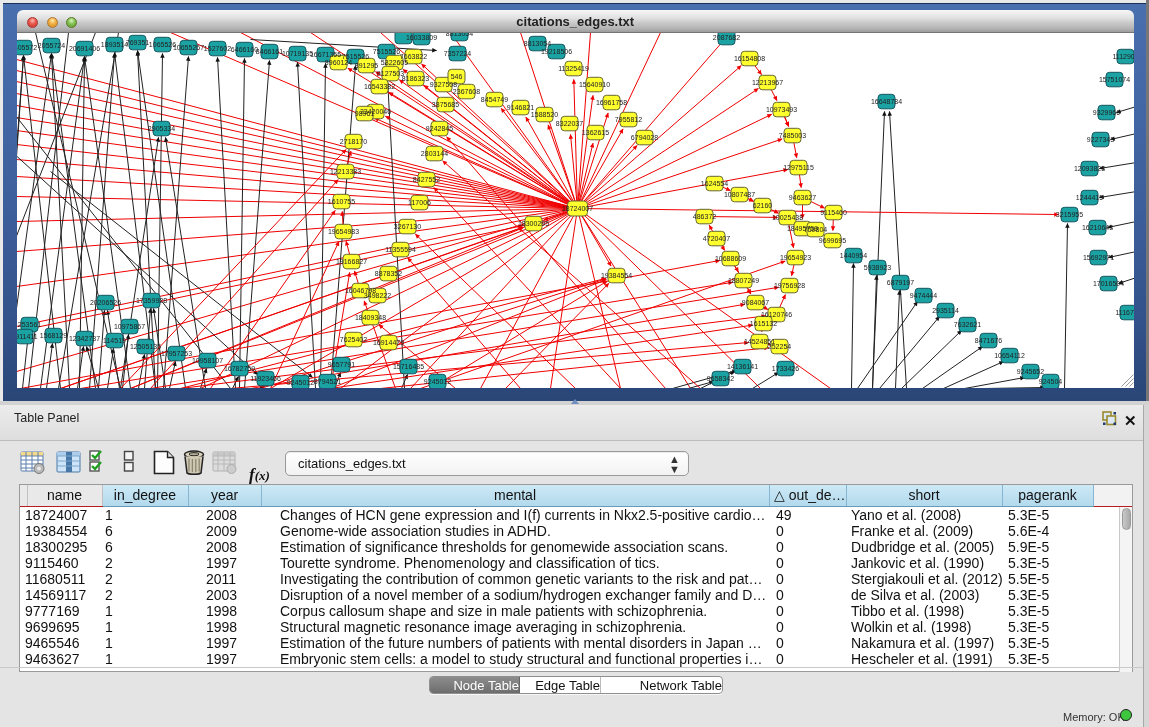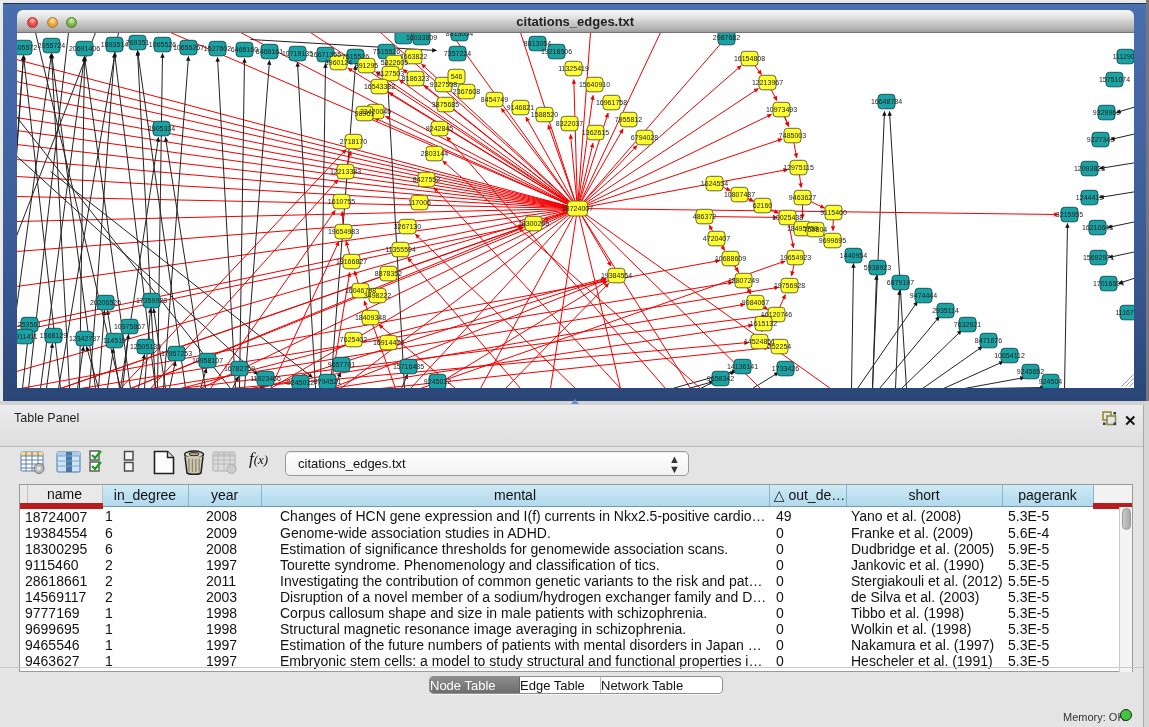--- a/index.html
+++ b/index.html
@@ -9,44 +9,44 @@
 #titlebar{position:absolute;left:13.5px;top:6px;width:1117.5px;height:22.5px;border-radius:6px 6px 0 0;background:linear-gradient(#f7f7f7,#dedede 40%,#cccccc 55%,#b3b3b3 85%,#9c9c9c);border-bottom:1px solid #757575}
 #titlebar .tt{position:absolute;left:0;right:0;top:3.5px;text-align:center;font-size:13px;font-weight:bold;color:#222}
 .tl{position:absolute;top:6.5px;width:11px;height:11px;border-radius:50%}
 #tl1{left:10px;background:radial-gradient(circle at 50% 30%,#ffb9b2 0%,#e8564a 45%,#c33a31 100%);border:1px solid #a33}
 #tl2{left:30px;background:radial-gradient(circle at 50% 30%,#ffe9b0 0%,#f0ad3e 45%,#cf8a24 100%);border:1px solid #a73}
 #tl3{left:49.5px;background:radial-gradient(circle at 50% 30%,#d6f5c0 0%,#84c050 45%,#5d9a33 100%);border:1px solid #572}
 #canvas{position:absolute;left:13.5px;top:28.5px;width:1117.5px;height:355px;background:#fff;overflow:hidden}
 #divider{position:absolute;left:0;top:401px;width:1149px;height:4px;background:#d2d2d2}
 #divider .tri{position:absolute;left:571px;top:-2px;width:0;height:0;border-left:4px solid transparent;border-right:4px solid transparent;border-bottom:5px solid #6f8fc0}
 #tpanel{position:absolute;left:0;top:405px;width:1149px;height:322px;background:#e4e4e4}
-#tphead{position:absolute;left:0;top:0;width:1149px;height:42px;background:linear-gradient(#ececec,#dedede);border-bottom:1px solid #bdbdbd}
+#tphead{position:absolute;left:0;top:0;width:1149px;height:36px;background:linear-gradient(#ececec,#dedede);border-bottom:1px solid #bdbdbd}
 #tphead .cap{position:absolute;left:14px;top:6px;font-size:12.5px;color:#222}
 #tpx{position:absolute;left:1124px;top:7px;font-size:15px;font-weight:bold;color:#111}
 #toolbar{position:absolute;left:0;top:27px;width:1149px;height:50px}
 .tbi{position:absolute;top:18px}
 #combo{position:absolute;left:285px;top:19px;width:404px;height:25px;background:linear-gradient(#fff,#f2f2f2);border:1px solid #9a9a9a;border-radius:5px;box-shadow:inset 0 1px 1px rgba(0,0,0,.08)}
 #combo .cbt{position:absolute;left:12px;top:4px;font-size:13px;color:#111}
 #combo .arr{position:absolute;right:8px;top:2px;font-size:11px;color:#333;line-height:10px}
 #tablewrap{position:absolute;left:19px;top:79px;width:1114px;height:188px;background:#fff;border:1px solid #9a9a9a}
 table{border-collapse:collapse;table-layout:fixed;width:1112px;font-size:14px}
 th{height:21px;font-size:14px;font-weight:normal;color:#111;text-align:center;padding:0;border-right:1px solid #86b6d2;border-bottom:1px solid #6899b8;background:linear-gradient(#cde9f6,#b2d9ec)}
-th.g{background:#e9e9e9;border-right:1px solid #c0c0c0;border-bottom:6px solid #b91c1c}
+th.g{background:#e9e9e9;border-right:1px solid #c0c0c0;border-bottom:1px solid #b91c1c}
 td{height:16px;padding:0;white-space:nowrap;overflow:hidden;color:#111}
 td.c0{padding-left:5px}
 td.c1{padding-left:3px}
 td.c2{padding-left:18px}
 td.c3{padding-left:19px;text-overflow:ellipsis}
 td.c4{padding-left:7px}
 td.c5{padding-left:5px}
 td.c6{padding-left:6px}
 #sbar{position:absolute;right:0;top:22px;width:13px;height:165px;background:#f4f4f4;border-left:1px solid #c8c8c8}
 #sbar .thumb{position:absolute;left:1.5px;top:1px;width:9px;height:22px;border-radius:5px;background:linear-gradient(90deg,#c9c9c9,#a8a8a8);border:1px solid #999}
 #tabs{position:absolute;left:429px;top:271px;height:18px;border:1px solid #8f8f8f;border-radius:4px;background:#fff;display:flex;overflow:hidden;box-shadow:0 1px 0 rgba(255,255,255,.7)}
-#tabs div{font-size:13px;color:#111;text-align:left;padding-top:1px;border-right:1px solid #bbb}
+#tabs div{font-size:13px;color:#111;text-align:right;padding-top:1px;border-right:1px solid #bbb}
 #tabs div.sel{background:linear-gradient(#8d8d8d,#6d6d6d);color:#fff;border-right:1px solid #666}
 #tabs div:last-child{border-right:none}
 #membar{position:absolute;left:1063px;top:306px;font-size:11px;color:#333}
 #memdot{position:absolute;left:1120px;top:304px;width:12px;height:12px;border-radius:50%;background:#3ec73e;border:1px solid #222}
 #botline{position:absolute;left:0;top:262px;width:1149px;height:1px;background:#c9c9c9}
 </style></head>
 <body>
 <div id="app">
 <div id="netwin">
   <div id="titlebar">
@@ -597,21 +597,21 @@
           <ellipse cx="12" cy="4.2" rx="5" ry="1.6" fill="#b5ae97" stroke="#222"></ellipse>
           <path d="M3 6.5l2 16.5c3 1.8 11 1.8 14 0l2-16.5" fill="#cfc9b4" stroke="#222" stroke-width="1.5"></path>
           <path d="M7 8.5v13M10.4 9v13M13.8 9v13M17.2 8.5v13" stroke="#8d8772" stroke-width="1.3"></path>
         </svg>
     <svg class="tbi" style="left:212px" width="26" height="25" viewBox="0 0 26 25">
           <rect x="1" y="2" width="22" height="19" rx="1" fill="#dcdcdc" stroke="#b0b0b0"></rect>
           <rect x="1" y="2" width="22" height="4" fill="#c9c9c9"></rect>
           <path d="M1 6h22M1 10h22M1 14h22M6 2v19M12 2v19M18 2v19" stroke="#b8b8b8" stroke-width="1" fill="none"></path>
           <circle cx="19.5" cy="19" r="4.5" fill="#cccccc" stroke="#adadad"></circle>
         </svg>
-    <div class="tbi" style="left:249px;top:17px;font-family:'Liberation Serif',serif;font-style:italic;font-weight:normal;font-size:17px;color:#111">f<span style="font-size:13px">(x)</span></div>
+    <div class="tbi" style="left:249px;top:33px;font-family:'Liberation Serif',serif;font-style:italic;font-weight:bold;font-size:17px;color:#111">f<span style="font-size:13px">(x)</span></div>
     <div id="combo">
           <div class="cbt">citations_edges.txt</div>
           <div class="arr">▲<br>▼</div>
         </div>
   </div>
   <div id="tablewrap">
     <table>
       <colgroup>
             <col style="width:7px">
             <col style="width:75px">
@@ -623,21 +623,21 @@
             <col style="width:91px">
             <col style="width:39px">
           </colgroup>
       <thead>
             <tr>
               <th class="g"></th>
               <th class="g">name</th>
               <th>in_degree</th>
               <th>year</th>
               <th>mental</th>
-              <th style="text-align:center;padding-left:4px">△ out_de…</th>
+              <th style="text-align:right;padding-left:4px">△ out_de…</th>
               <th>short</th>
               <th>pagerank</th>
               <th class="g" style="background:#f2f2f2;border-right:none"></th>
             </tr>
           </thead>
       <tbody>
       <tr>
               <td class="c0" colspan="2">18724007</td>
               <td class="c1">1</td>
               <td class="c2">2008</td>
@@ -671,21 +671,21 @@
               <td class="c0" colspan="2">9115460</td>
               <td class="c1">2</td>
               <td class="c2">1997</td>
               <td class="c3">Tourette syndrome. Phenomenology and classification of tics.</td>
               <td class="c4">0</td>
               <td class="c5">Jankovic et al. (1990)</td>
               <td class="c6">5.3E-5</td>
               <td class="c7"></td>
             </tr>
 <tr>
-              <td class="c0" colspan="2">28618661</td>
+              <td class="c0" colspan="2">11680511</td>
               <td class="c1">2</td>
               <td class="c2">2011</td>
               <td class="c3">Investigating the contribution of common genetic variants to the risk and pathogen</td>
               <td class="c4">0</td>
               <td class="c5">Stergiakouli et al. (2012)</td>
               <td class="c6">5.5E-5</td>
               <td class="c7"></td>
             </tr>
 <tr>
               <td class="c0" colspan="2">14569117</td>

